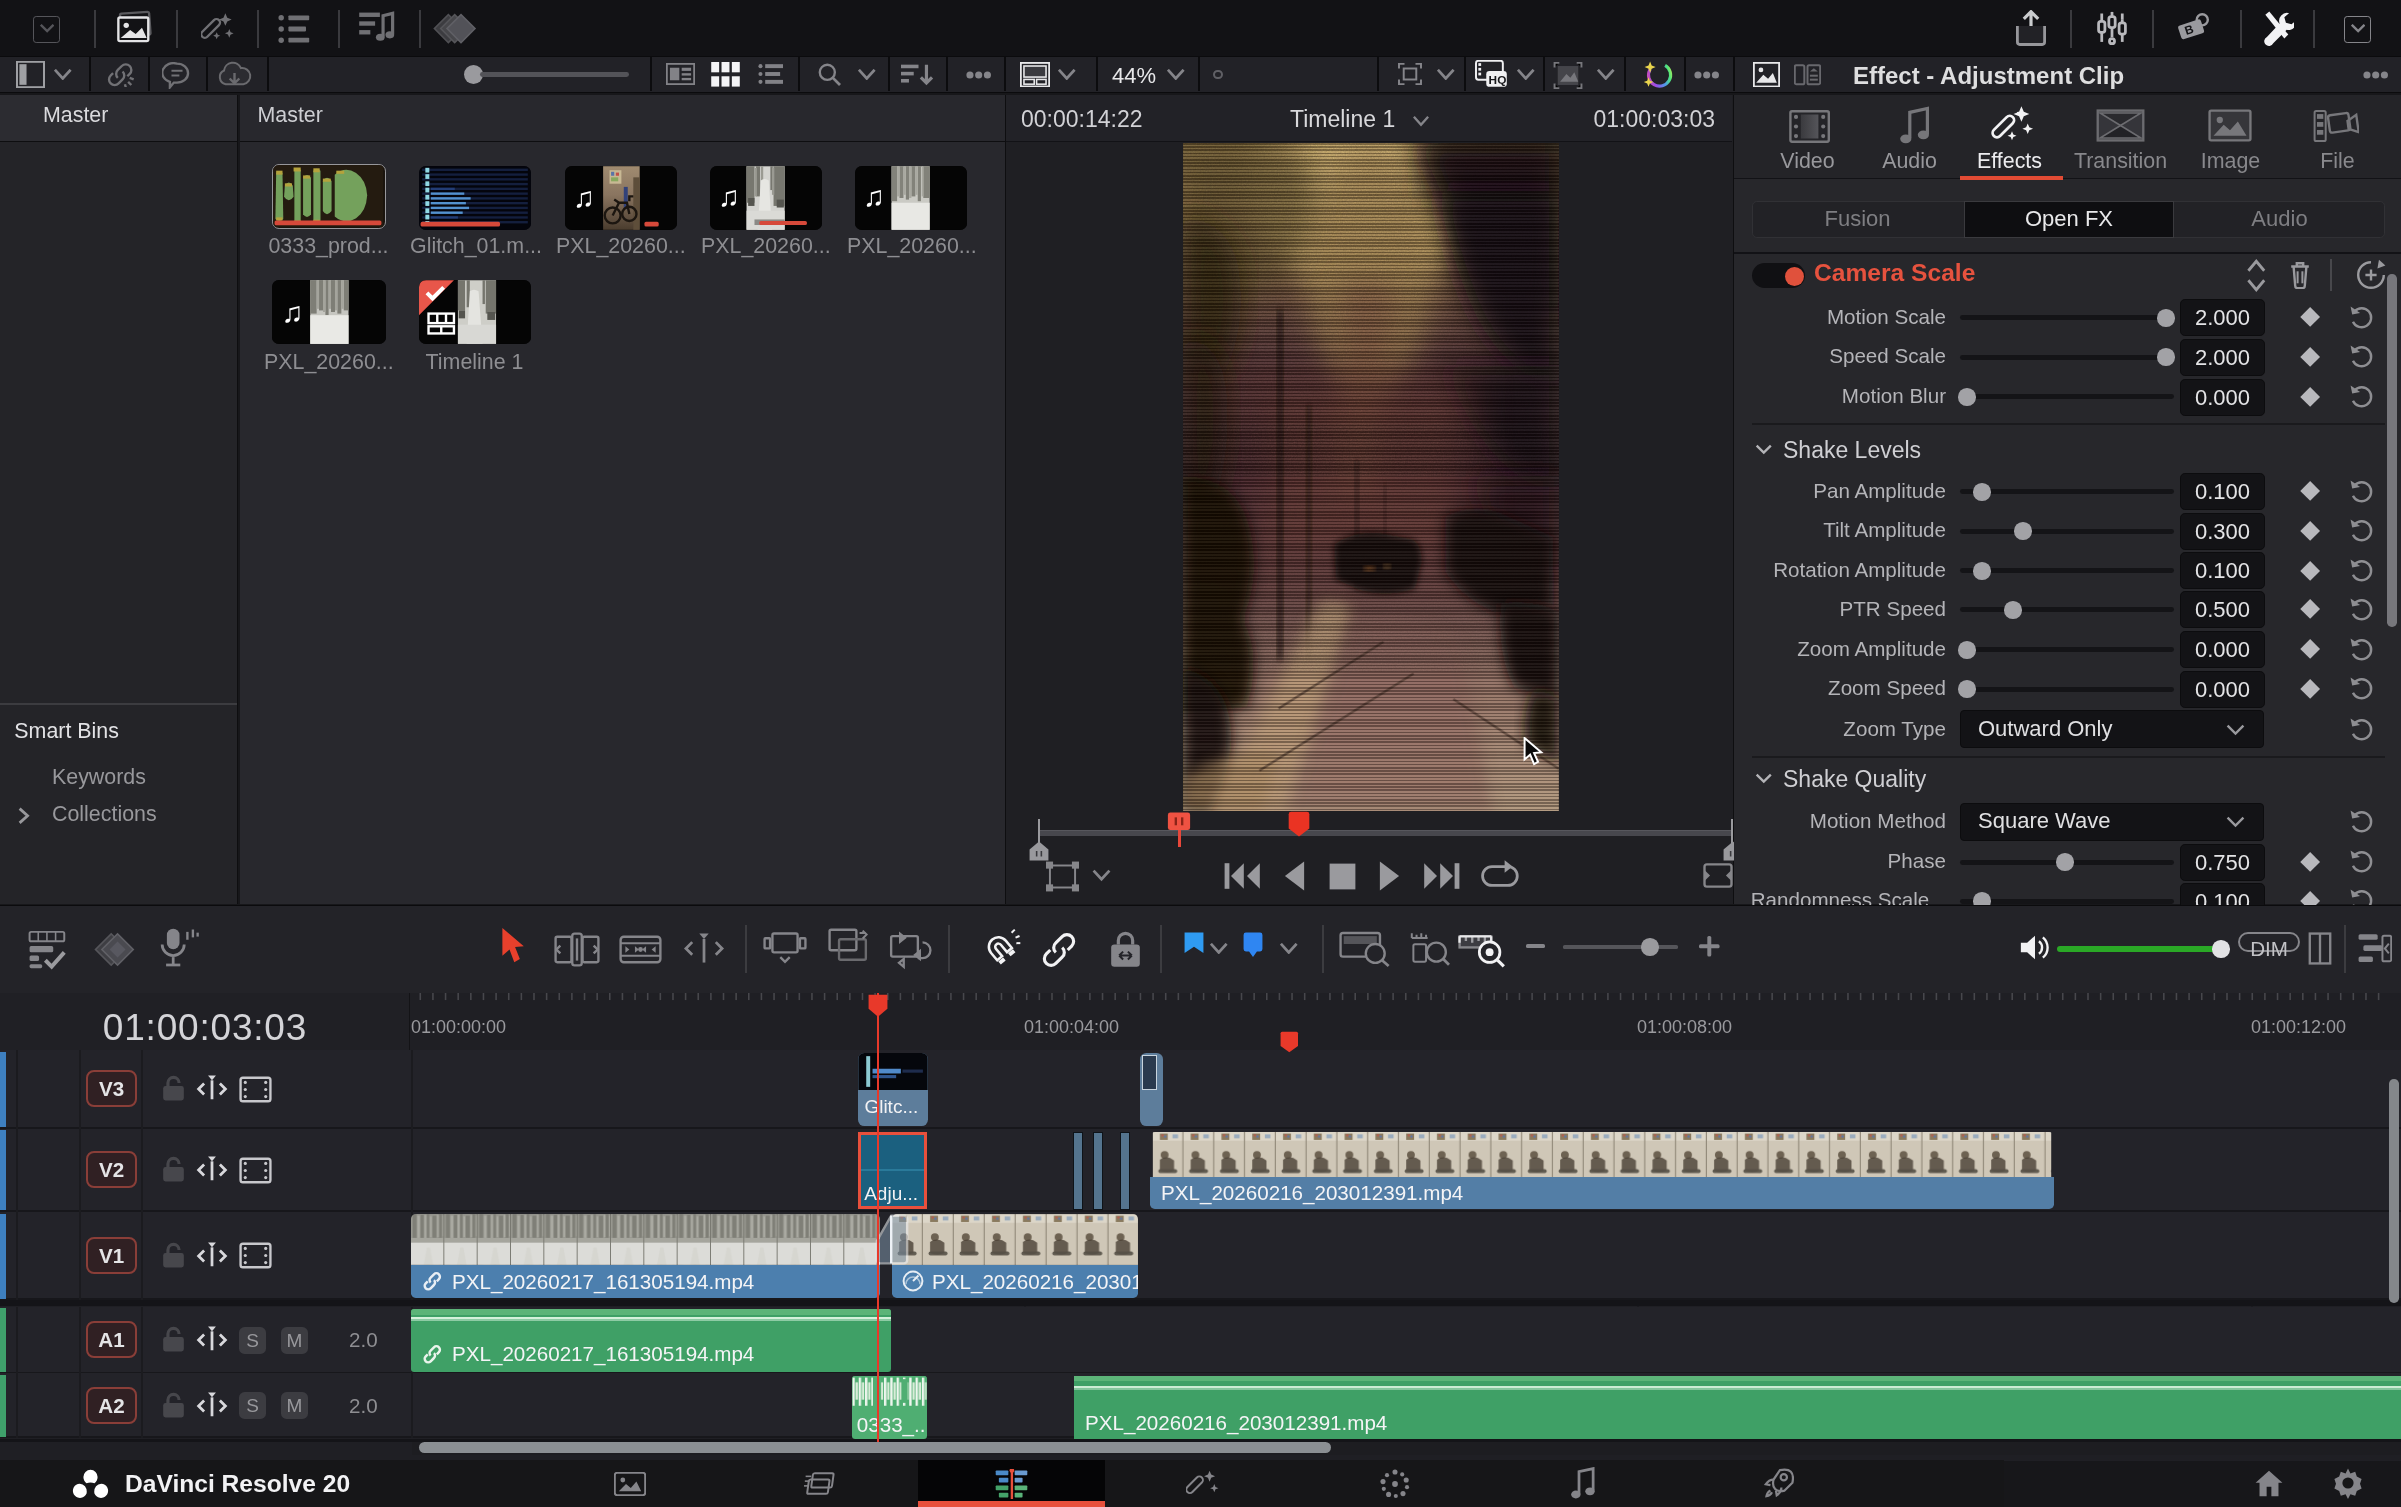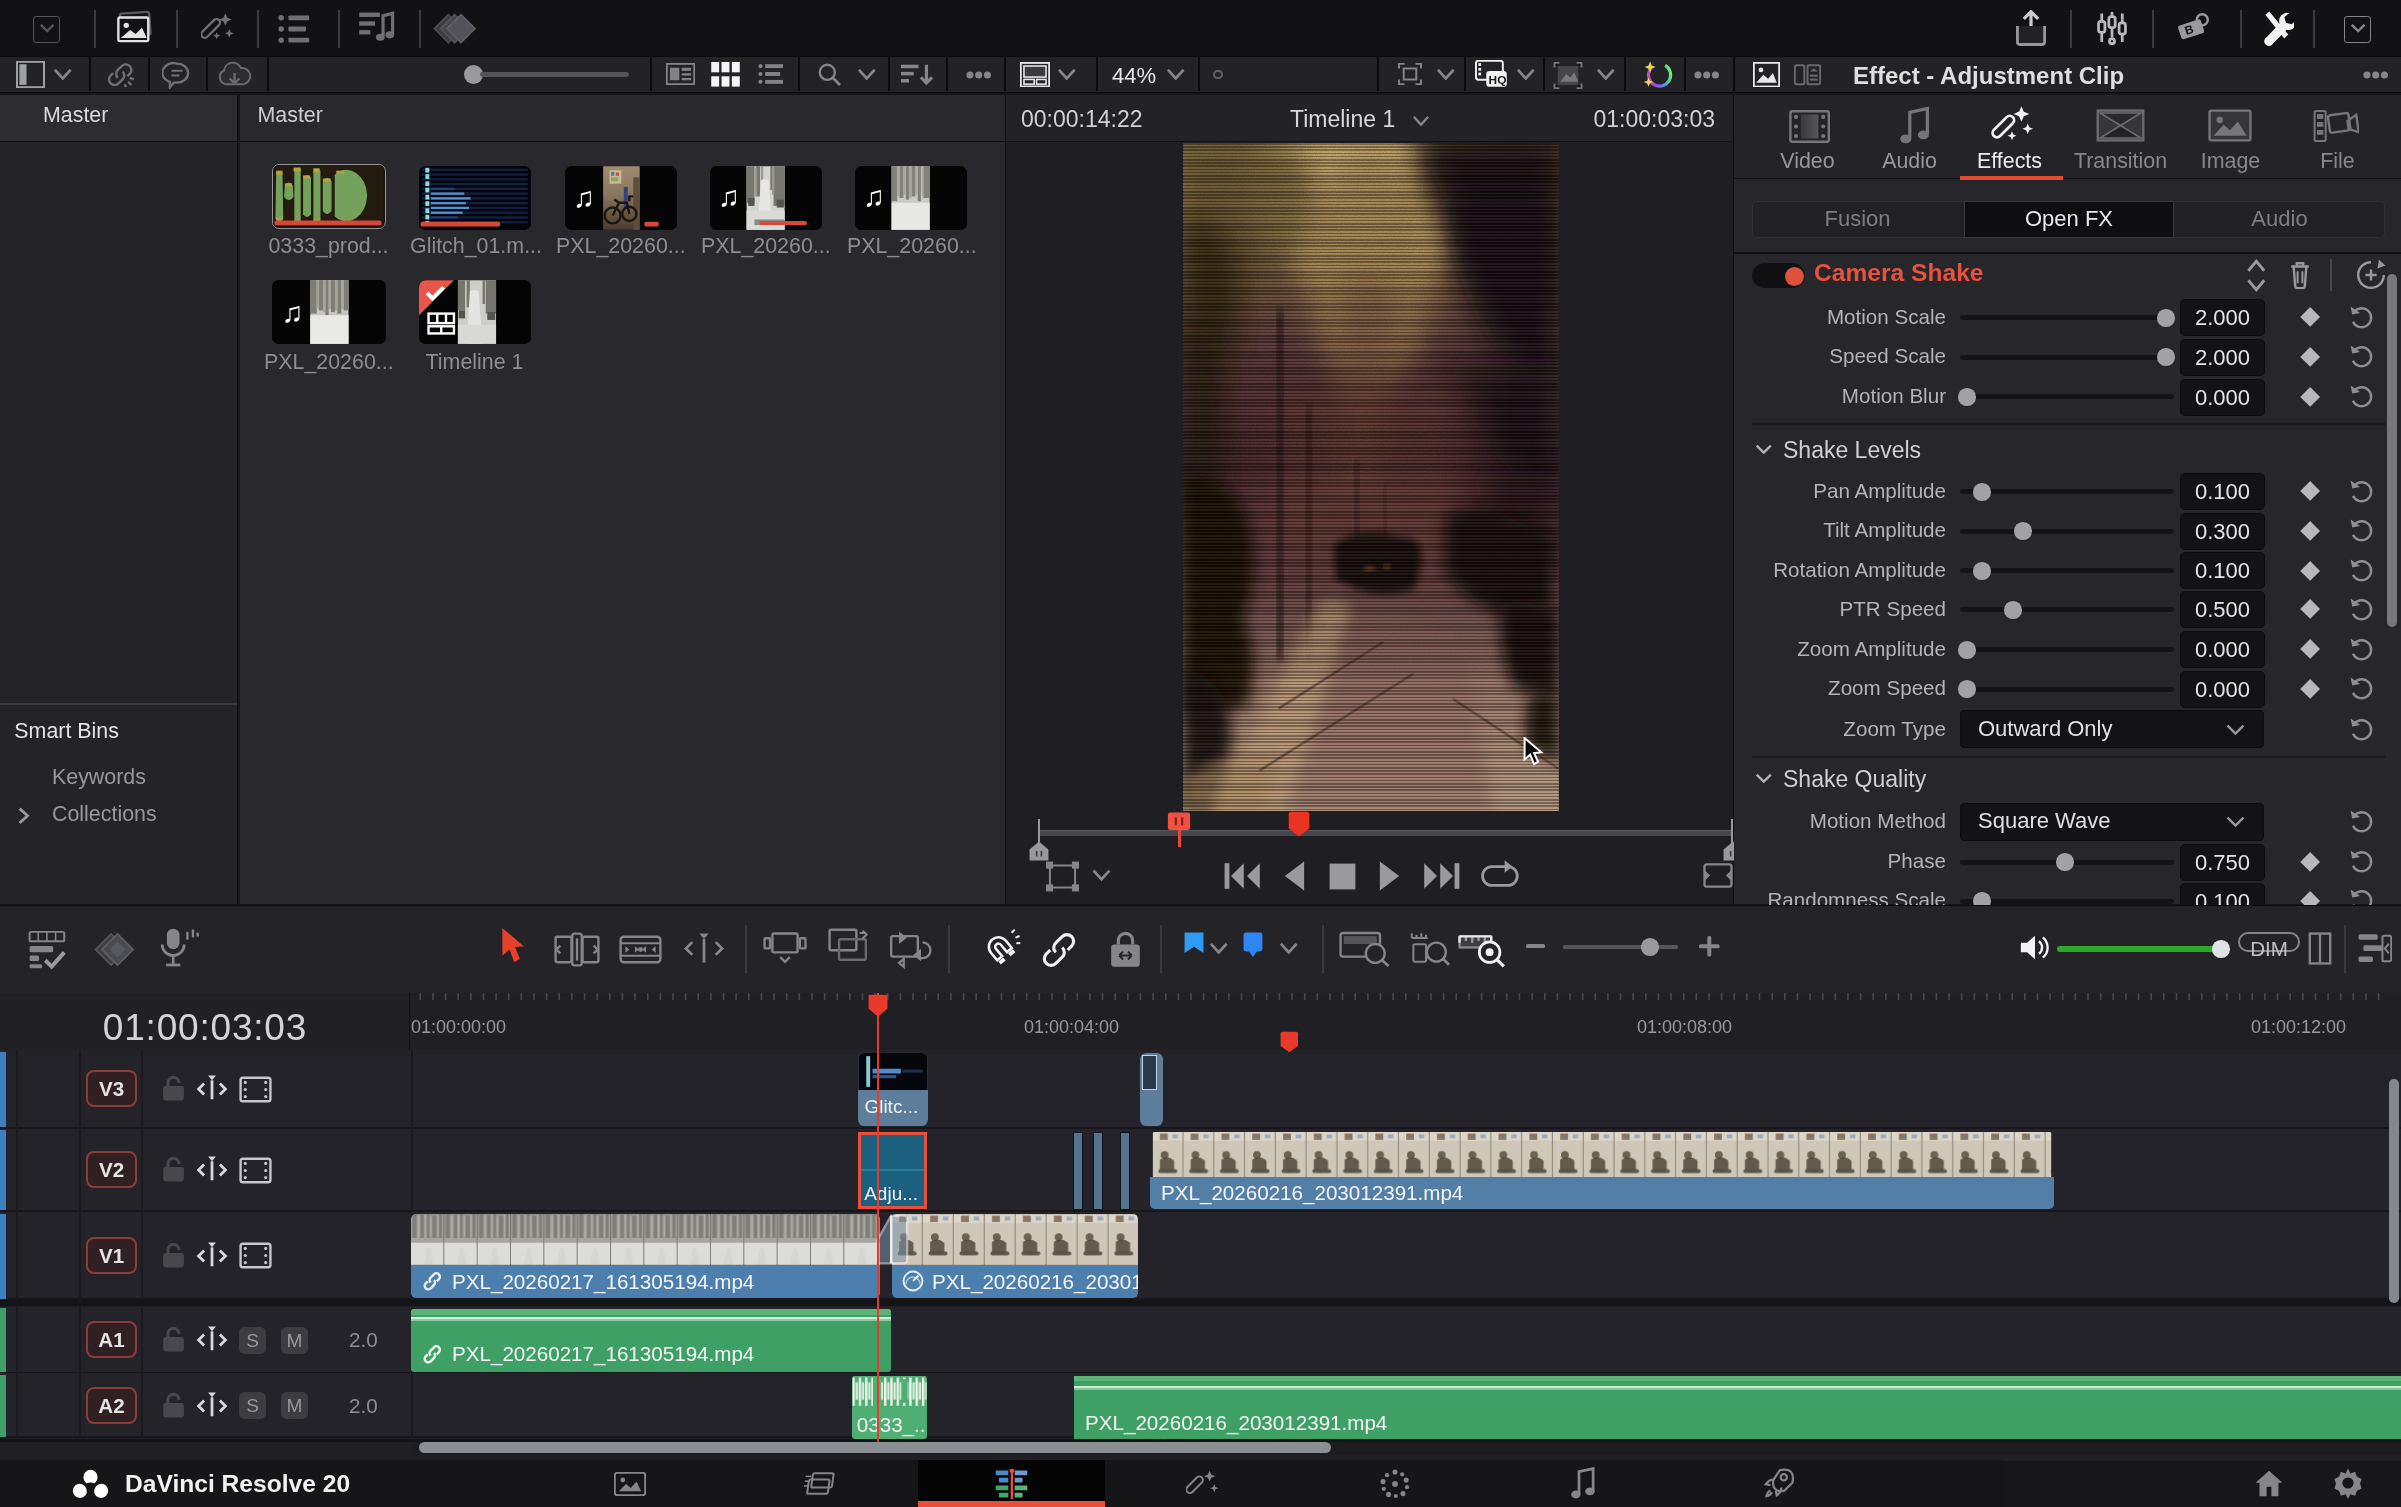--- a/index.html
+++ b/index.html
@@ -764,21 +764,21 @@
 
     <div class="abs" style="left:18px;top:106px;width:633px;height:37px;background:#222226;border:1.6px solid #313135;border-radius:4.8px;"></div>
     <div class="abs" style="left:230px;top:106px;width:210px;height:37px;background:#0e0e11;border:1.6px solid #3a3a3e;"></div>
     <div class="abs" style="left:18px;top:111px;width:211px;text-align:center;font-size:22px;color:#7e7e82;">Fusion</div>
     <div class="abs" style="left:230px;top:111px;width:210px;text-align:center;font-size:22px;color:#e8e8ea;">Open FX</div>
     <div class="abs" style="left:440px;top:111px;width:211px;text-align:center;font-size:22px;color:#7e7e82;">Audio</div>
     <div class="abs" style="left:0;top:157px;width:668px;height:1.6px;background:#121216;"></div>
 
     <div class="abs" style="left:18px;top:168px;width:53px;height:25.4px;background:#101013;border-radius:12.7px;"></div>
     <div class="abs" style="left:51px;top:172px;width:19px;height:19px;border-radius:50%;background:#e0513c;"></div>
-    <div class="abs" style="left:80px;top:164px;font-size:24.6px;font-weight:bold;color:#e6523e;">Camera Shake</div>
+    <div class="abs" style="left:80px;top:164px;font-size:24.6px;font-weight:bold;color:#e6523e;">Camera Scale</div>
     <svg class="abs" style="left:512px;top:163px" width="20.6" height="35" viewBox="0 0 26 44">
       <path d="M3 16 L13 4 L23 16 M3 28 L13 40 L23 28" stroke="#9a9a9e" stroke-width="3.5" fill="none"></path>
     </svg>
     <svg class="abs" style="left:554px;top:165px" width="24" height="29" viewBox="0 0 30 36">
       <path d="M4 8 h22 M11 8 V4 h8 v4 M7 8 l2 24 a3 3 0 0 0 3 3 h6 a3 3 0 0 0 3 -3 l2 -24" stroke="#9a9a9e" stroke-width="3" fill="none"></path>
       <g stroke="#9a9a9e" stroke-width="2.5">
           <line x1="12" y1="14" x2="12" y2="29"></line>
           <line x1="18" y1="14" x2="18" y2="29"></line>
         </g>
     </svg>
@@ -918,21 +918,21 @@
     <div class="abs" style="left:0;top:754px;width:212px;text-align:right;font-size:20.6px;color:#b4b4b8;">Phase</div>
     <div class="abs" style="left:226px;top:765px;width:214px;height:4.8px;border-radius:2.4px;background:#141417;"></div>
     <div class="abs" style="left:322px;top:758px;width:17.5px;height:17.5px;border-radius:50%;background:#a2a2a6;"></div>
     <div class="abs" style="left:446px;top:749px;width:85px;height:37px;background:#131316;border:1.6px solid #0c0c0e;border-radius:4.8px;color:#e4e4e6;font-size:22px;text-align:center;line-height:35px;">0.750</div>
     <div class="abs" style="left:569px;top:760px;width:14.3px;height:14.3px;background:#b8b8bc;transform:rotate(45deg);"></div>
     <svg class="abs" style="left:615px;top:754px" width="25.4" height="25.4" viewBox="0 0 32 32">
       <path d="M7 8 a12 12 0 1 1 -2 13" stroke="#8e8e92" stroke-width="3" fill="none"></path>
       <path d="M2 2 l2 10 10 -2 Z" fill="#8e8e92"></path>
     </svg>
 
-    <div class="abs" style="left:0;top:793px;width:212px;text-align:right;font-size:20.6px;color:#b4b4b8;">Randomness Scale</div>
+    <div class="abs" style="left:0;top:793px;width:212px;text-align:center;font-size:20.6px;color:#b4b4b8;">Randomness Scale</div>
     <div class="abs" style="left:226px;top:804px;width:214px;height:4.8px;border-radius:2.4px;background:#141417;"></div>
     <div class="abs" style="left:239px;top:797px;width:17.5px;height:17.5px;border-radius:50%;background:#a2a2a6;"></div>
     <div class="abs" style="left:446px;top:788px;width:85px;height:37px;background:#131316;border:1.6px solid #0c0c0e;border-radius:4.8px;color:#e4e4e6;font-size:22px;text-align:center;line-height:35px;">0.100</div>
     <div class="abs" style="left:569px;top:799px;width:14.3px;height:14.3px;background:#b8b8bc;transform:rotate(45deg);"></div>
     <svg class="abs" style="left:615px;top:793px" width="25.4" height="25.4" viewBox="0 0 32 32">
       <path d="M7 8 a12 12 0 1 1 -2 13" stroke="#8e8e92" stroke-width="3" fill="none"></path>
       <path d="M2 2 l2 10 10 -2 Z" fill="#8e8e92"></path>
     </svg>
 
     <div class="abs" style="left:653px;top:179px;width:9.5px;height:353px;background:#77777c;border-radius:4.8px;"></div>

